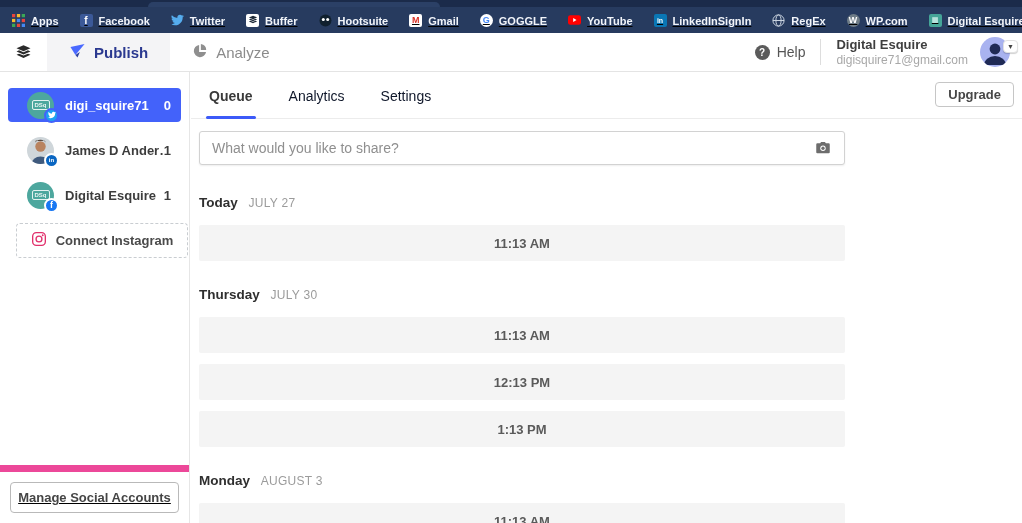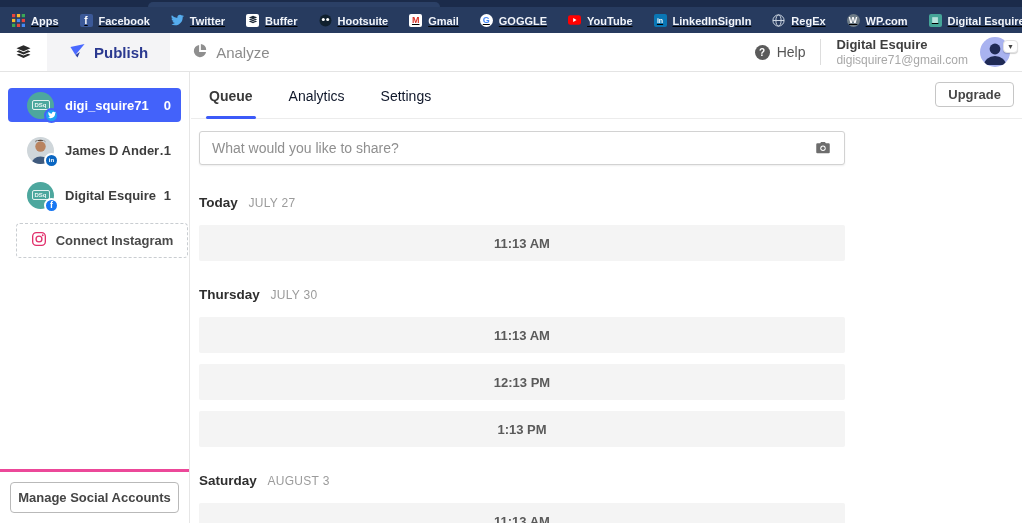--- a/index.html
+++ b/index.html
@@ -49,21 +49,21 @@
   .avatar-photo { width:27px; height:27px; border-radius:50%; overflow:hidden; }
   .badge { position:absolute; right:-5px; bottom:-4px; width:15px; height:15px; border-radius:50%; border:2px solid #fff; display:flex; align-items:center; justify-content:center; color:#fff; font-weight:700; }
   .selected .badge { border-color:#4362fa; }
   .badge-tw { background:#1da1f2; }
   .badge-li { background:#0a66c2; font-size:6px; }
   .badge-fb { background:#1877f2; font-size:9px; }
   .side-name { flex:1; font-size:13px; font-weight:700; color:#3d3d3d; white-space:nowrap; overflow:hidden; }
   .side-count { font-size:13px; font-weight:700; color:#3d3d3d; }
   .selected .side-name, .selected .side-count { color:#fff; }
   .connect-btn { margin:6px 8px 0 8px; width:172px; height:35px; border:1px dashed #c9cdd1; border-radius:4px; background:#fff; display:flex; align-items:center; justify-content:center; gap:9px; font-size:13px; font-weight:700; color:#4a4a4a; cursor:pointer; }
-  .sidebar-bottom { position:absolute; bottom:0; left:0; right:0; border-top:3px solid #ec4899; padding:10px; background:#fff; }
+  .sidebar-bottom { position:absolute; bottom:0; left:0; right:0; border-top:7px solid #ec4899; padding:10px; background:#fff;text-decoration:underline; }
   .manage-btn { width:100%; height:31px; border:1px solid #b9b9b9; border-radius:4px; background:#fff; font-size:13px; font-weight:700; color:#454545; display:flex; align-items:center; justify-content:center; cursor:pointer; }
 
   
   .main { position:absolute; top:72px; left:191px; right:0; bottom:0; overflow:hidden; }
   .tab-bar { position:relative; height:47px; border-bottom:1px solid #ececec; display:flex; align-items:flex-end; padding-left:18px; gap:36px; }
   .tab { padding-bottom:14px; font-size:14px; color:#0f172a; position:relative; cursor:pointer; }
   .tab.active { color:#3a3a3a; font-weight:700; }
   .tab.active::after { content:""; position:absolute; left:-3px; right:-3px; bottom:-1px; height:3px; background:#3c5af8; border-radius:2px; }
   .upgrade-btn { position:absolute; right:8px; top:10px; height:25px; padding:0 12px; border:1px solid #c6c6c6; border-radius:4px; background:#fff; font-size:13px; font-weight:700; color:#474747; display:flex; align-items:center; cursor:pointer; }
   .content { position:absolute; top:47px; left:8px; width:646px; bottom:-60px; }
@@ -323,21 +323,21 @@
           <span class="day">Thursday</span>
           <span class="date">JULY 30</span>
         </div>
         <div class="slot">11:13 AM</div>
         <div class="slot">12:13 PM</div>
         <div class="slot">1:13 PM</div>
       </div>
 
       <div class="section">
         <div class="section-head">
-          <span class="day">Saturday</span>
+          <span class="day">Monday</span>
           <span class="date">AUGUST 3</span>
         </div>
         <div class="slot">11:13 AM</div>
       </div>
     </div>
   </div>
 
 </div>
 
 </body></html>

